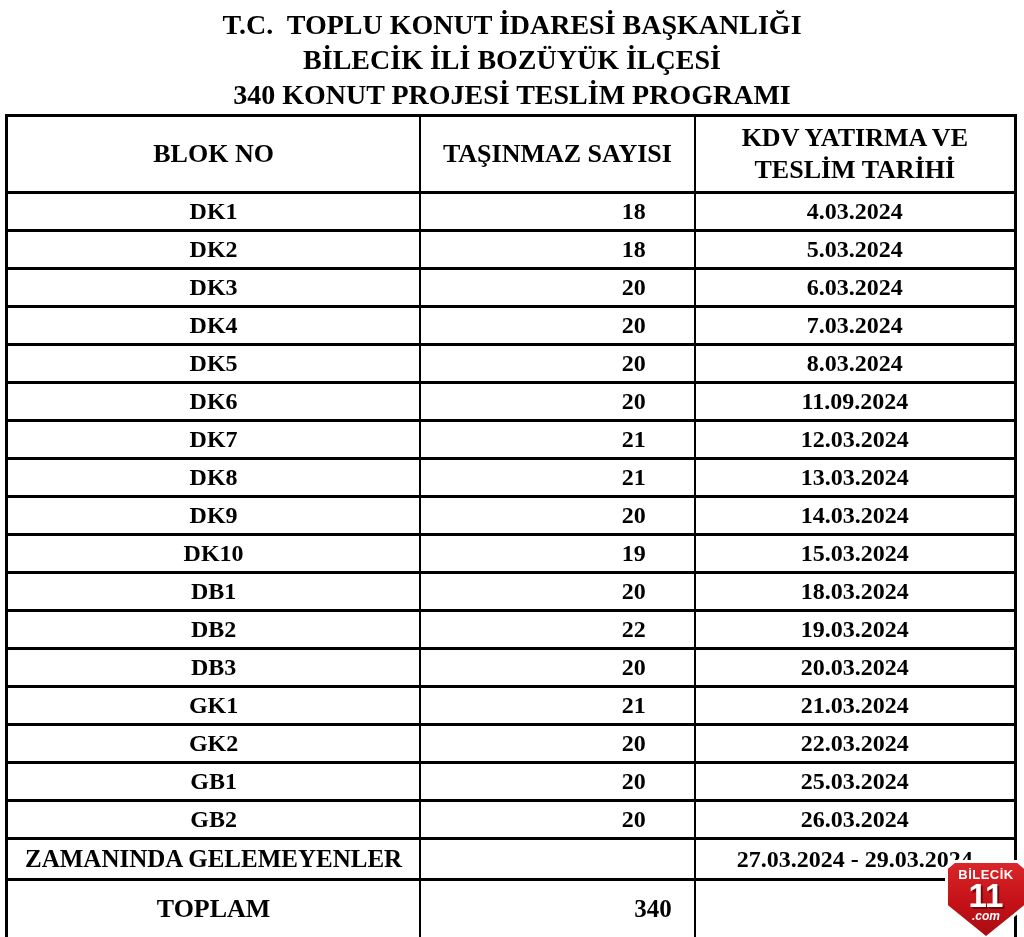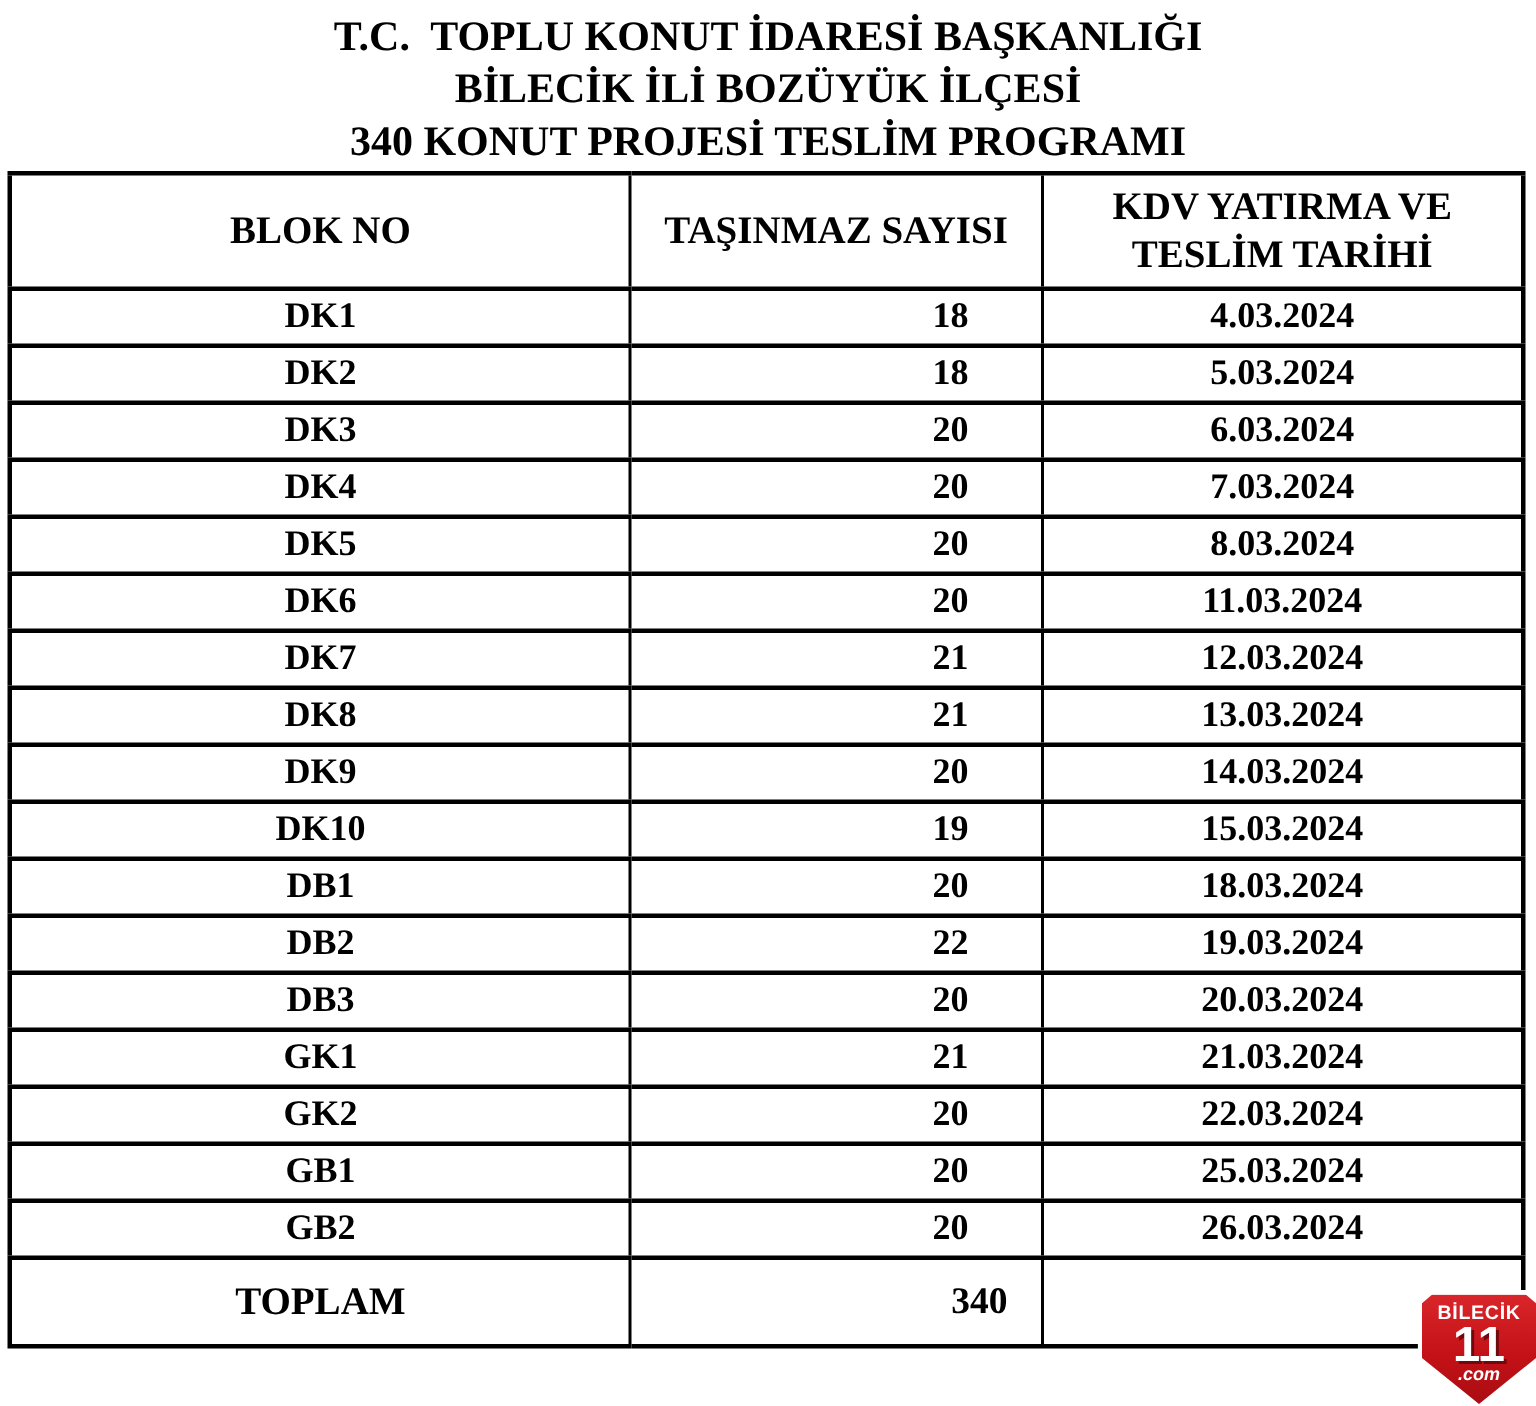--- a/index.html
+++ b/index.html
@@ -152,21 +152,21 @@
           <td class="col-tarih">7.03.2024</td>
         </tr>
         <tr>
           <td class="col-blok">DK5</td>
           <td class="col-sayi">20</td>
           <td class="col-tarih">8.03.2024</td>
         </tr>
         <tr>
           <td class="col-blok">DK6</td>
           <td class="col-sayi">20</td>
-          <td class="col-tarih">11.03.2024</td>
+          <td class="col-tarih">11.09.2024</td>
         </tr>
         <tr>
           <td class="col-blok">DK7</td>
           <td class="col-sayi">21</td>
           <td class="col-tarih">12.03.2024</td>
         </tr>
         <tr>
           <td class="col-blok">DK8</td>
           <td class="col-sayi">21</td>
           <td class="col-tarih">13.03.2024</td>
@@ -211,20 +211,25 @@
           <td class="col-sayi">20</td>
           <td class="col-tarih">25.03.2024</td>
         </tr>
         <tr>
           <td class="col-blok">GB2</td>
           <td class="col-sayi">20</td>
           <td class="col-tarih">26.03.2024</td>
         </tr>
       </tbody>
     <tbody>
+      <tr class="late-row">
+        <td class="col-blok">ZAMANINDA GELEMEYENLER</td>
+        <td class="col-sayi"></td>
+        <td class="col-tarih">27.03.2024 - 29.03.2024</td>
+      </tr>
       <tr class="total-row">
         <td class="col-blok">TOPLAM</td>
         <td class="col-sayi">340</td>
         <td class="col-tarih"></td>
       </tr>
     </tbody>
   </table>
 
   <div class="logo">
     <div class="logo-inner">

